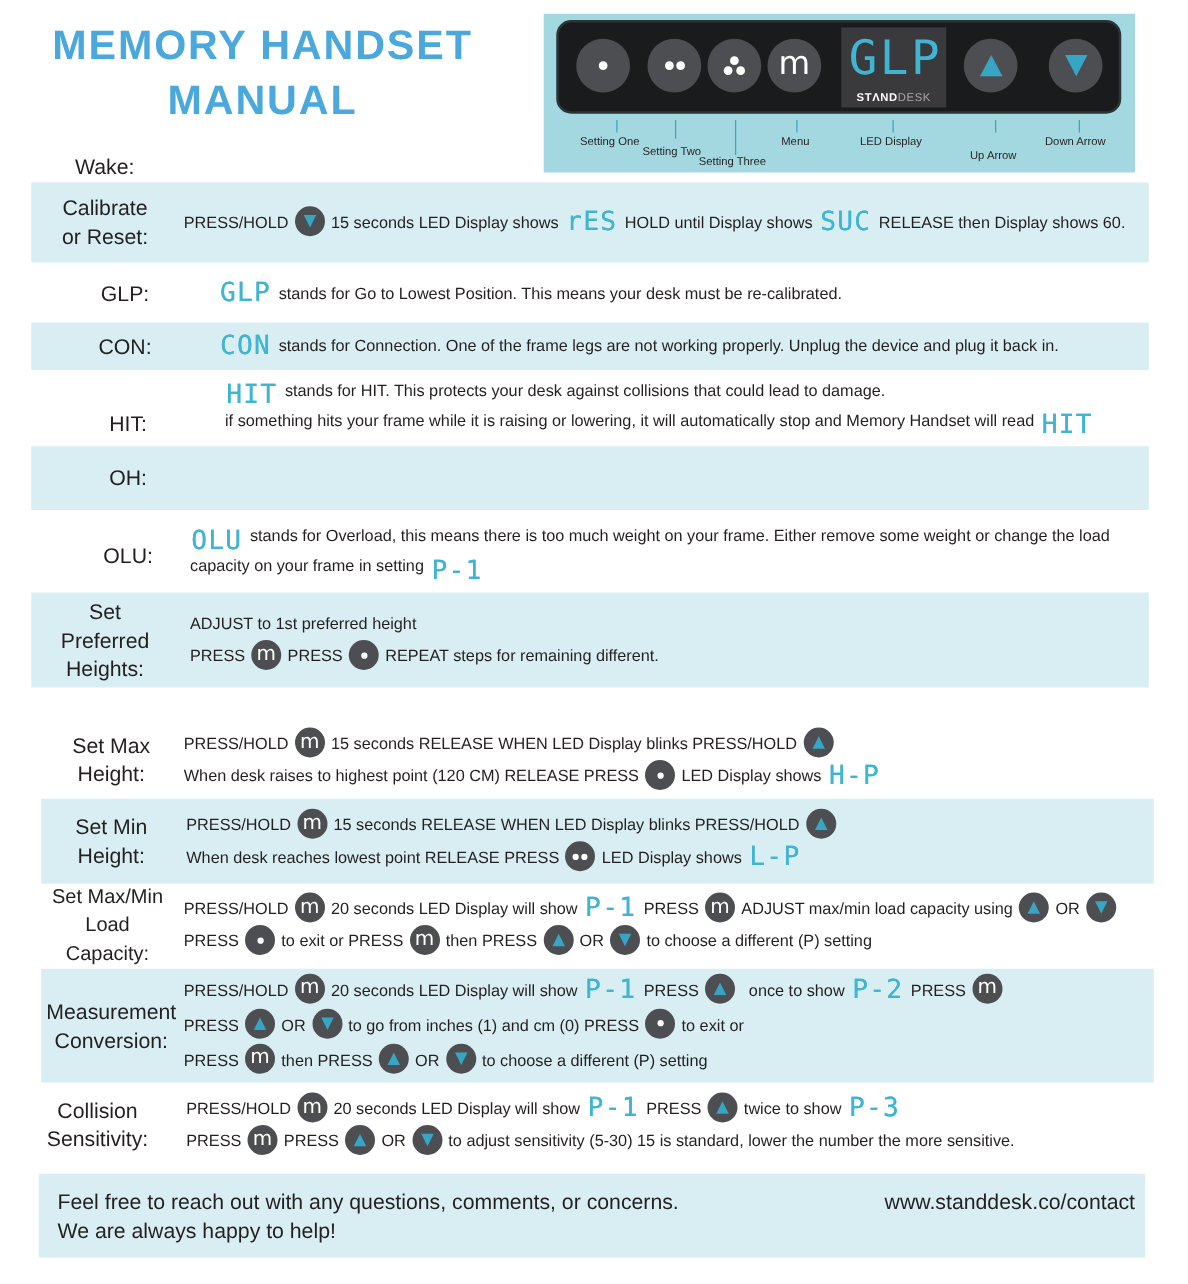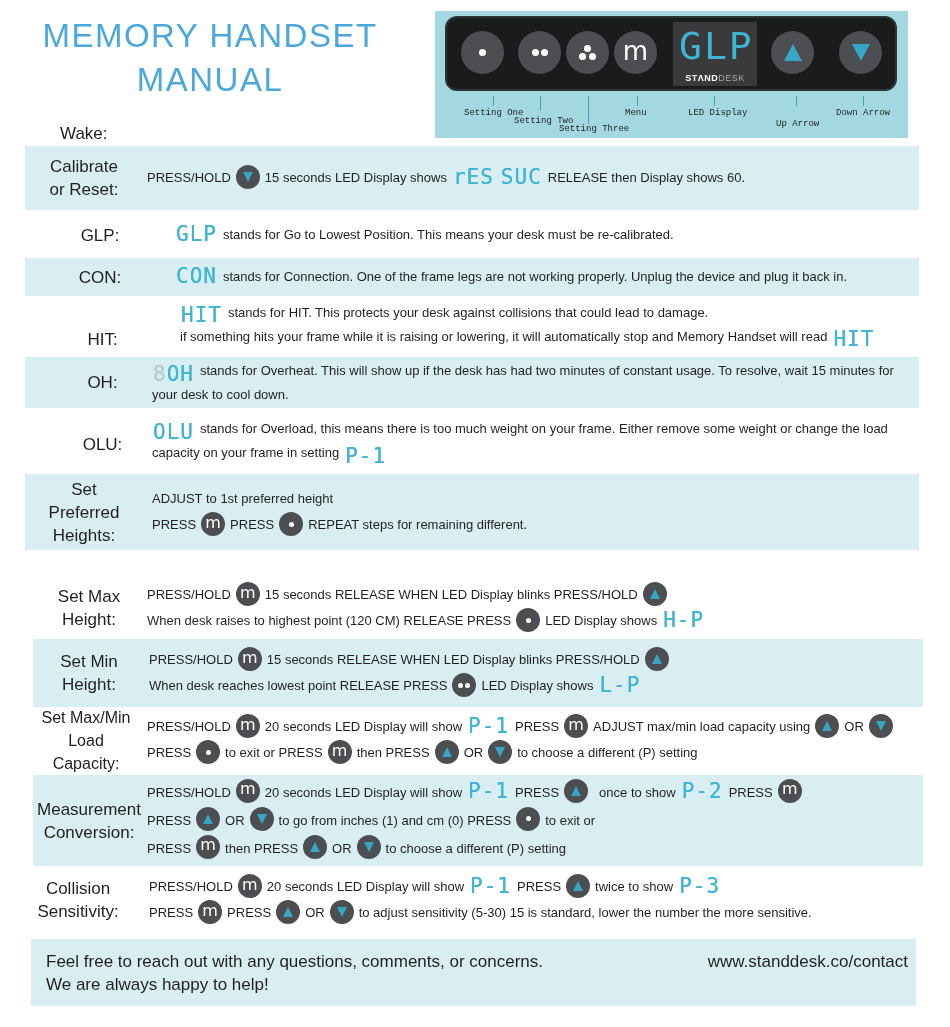--- a/index.html
+++ b/index.html
@@ -1,40 +1,40 @@
 <!DOCTYPE html>
 <html><head>
 <meta charset="utf-8">
 <style>
   * { box-sizing: border-box; margin: 0; padding: 0; }
   html, body { width: 950px; height: 1027px; background: #ffffff; overflow: hidden; }
   body { font-family: "Liberation Sans", "DejaVu Sans", sans-serif; color: #231f20; position: relative; }
 
   .title { position: absolute; left: 40px; top: 14px; width: 340px; text-align: center;
-           color: #4aa8dc; font-size: 33px; letter-spacing: 1.5px; line-height: 44px; font-weight: normal; }
+           color: #4aa8dc; font-size: 33px; letter-spacing: 1.5px; line-height: 44px; font-weight: bold; }
 
   
   .handset-panel { position: absolute; left: 435px; top: 11px; width: 473px; height: 127px; background: #a3d8e0; }
   .handset-body { position: absolute; left: 10px; top: 5px; width: 452px; height: 75px; background: #1a1b1c;
                   border-radius: 12px; border: 2px solid #2b3536; }
   .hbtn { position: absolute; top: 13px; width: 43px; height: 43px; border-radius: 50%; background: #4d4e51;
           display: flex; align-items: center; justify-content: center; color: #fff; }
   .hbtn .dot { width: 7px; height: 7px; border-radius: 50%; background: #fff; margin: 0 1px; }
   .hbtn .m { font-size: 26px; font-family: "DejaVu Sans", sans-serif; line-height: 1; margin-top: -4px; }
   .hbtn .tri-up { width: 0; height: 0; border-left: 9px solid transparent; border-right: 9px solid transparent; border-bottom: 17px solid #36a6c4; }
   .hbtn .tri-down { width: 0; height: 0; border-left: 9px solid transparent; border-right: 9px solid transparent; border-top: 17px solid #36a6c4; }
   .three-dots { position: relative; width: 18px; height: 16px; }
   .three-dots span { position: absolute; width: 7px; height: 7px; border-radius: 50%; background: #fff; }
   .led-screen { position: absolute; left: 226px; top: 4px; width: 84px; height: 64px; background: #3a3a3c; }
   .led-screen .led-text { position: absolute; left: 6px; top: 2px; font-family: "DejaVu Sans Mono", monospace;
                           font-size: 38px; color: #3fb5d3; letter-spacing: 2px; line-height: 44px; }
   .led-screen .brand { position: absolute; left: 0; right: 0; bottom: 3px; text-align: center; font-size: 9px;
                        color: #fff; font-weight: bold; letter-spacing: 0.5px; }
   .led-screen .brand .light { font-weight: normal; color: #aaa; }
-  .hlabel { position: absolute; font-size: 9px; color: #231f20; white-space: nowrap; font-family: Liberation Mono, monospace; }
+  .hlabel { position: absolute; font-size: 9px; color: #231f20; white-space: nowrap; }
   .tick { position: absolute; width: 1px; background: #36a6c4; }
 
   
   .row { position: absolute; display: flex; align-items: center; }
   .row.shaded { background: #d8eef2; }
   .label { flex: 0 0 auto; text-align: center; font-size: 17px; line-height: 23px; }
   .content { font-size: 13px; line-height: 26px; }
   .line { display: flex; align-items: flex-start; white-space: nowrap; gap: 5px; }
   .btn { display: inline-flex; align-items: center; justify-content: center; width: 24px; height: 24px; border-radius: 50%;
          background: #4d4e51; color: #fff; flex: 0 0 auto; }
@@ -114,20 +114,21 @@
       <div>or Reset:</div>
     </div>
   <div class="content" style="margin-left:4px">
     <div class="line">
       <span>PRESS/HOLD</span>
       <span class="btn">
           <span class="down"></span>
         </span>
       <span>15 seconds  LED Display shows</span>
       <span class="led">rES</span>
+      <span>HOLD until Display shows</span>
       <span class="led">SUC</span>
       <span>RELEASE then Display shows 60.</span>
     </div>
   </div>
 </div>
 
 <div class="row" style="left:25px;top:215px;width:894px;height:40px">
   <div class="label" style="width:150px">GLP:</div>
   <div class="content line">
     <span class="led">GLP</span>
@@ -152,27 +153,20 @@
       </div>
     <div class="line">
         <span>if something hits your frame while it is raising or lowering, it will automatically stop and Memory Handset will read</span>
         <span class="led">HIT</span>
       </div>
   </div>
 </div>
 
 <div class="row shaded" style="left:25px;top:357px;width:894px;height:51px">
   <div class="label" style="width:155px">OH:</div>
-  <div class="content" style="line-height:17px;margin-left:-28px">
-    <div class="line">
-        <span class="led"><span class="off">8</span><span>OH</span></span>
-        <span>stands for Overheat. This will show up if the desk has had two minutes of constant usage. To resolve, wait 15 minutes for</span>
-      </div>
-    <div>your desk to cool down.</div>
-  </div>
 </div>
 
 <div class="row" style="left:25px;top:418px;width:894px;height:52px">
   <div class="label" style="width:155px">OLU:</div>
   <div class="content" style="line-height:18px;margin-left:-28px">
     <div class="line">
         <span class="led">OLU</span>
         <span>stands for Overload, this means there is too much weight on your frame. Either remove some weight or change the load</span>
       </div>
     <div class="line">

